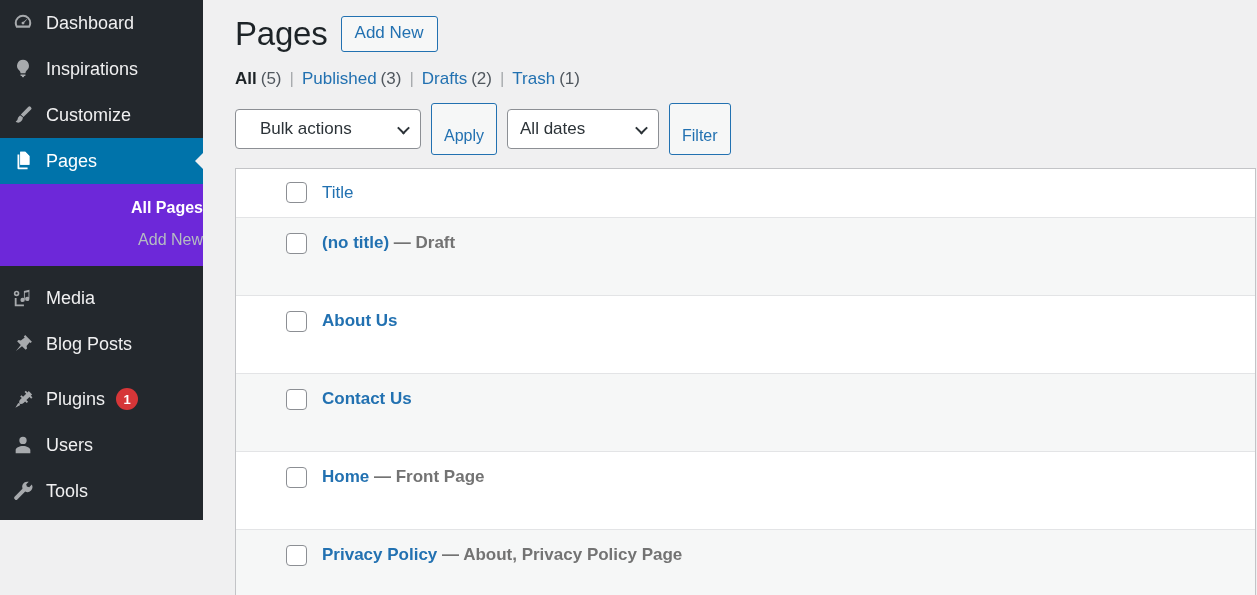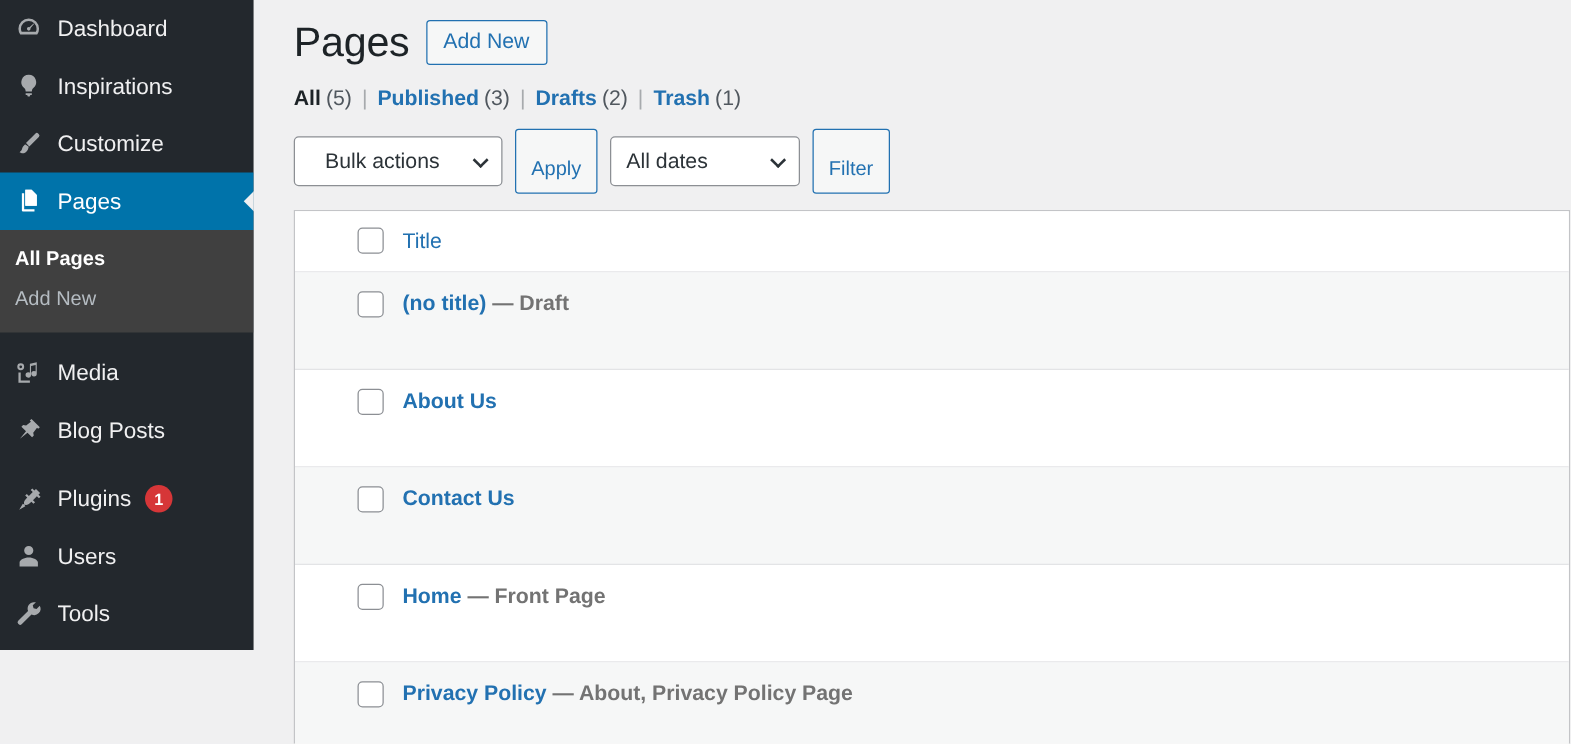--- a/index.html
+++ b/index.html
@@ -40,21 +40,21 @@
     border-bottom: 9px solid transparent;
     border-right: 9px solid #f0f0f1;
   }
   .mi-label { line-height: 1; }
   .badge {
     display: inline-flex; align-items: center; justify-content: center;
     min-width: 22px; height: 22px; margin-left: 11px;
     border-radius: 11px; background: #d63638; color: #fff;
     font-size: 13px; font-weight: 600; padding: 0 6px;
   }
-  .submenu { background: #404040; padding: 8px 0 10px 0; }
+  .submenu { background: #6d28d9; padding: 8px 0 10px 0; text-align: right; }
   .submenu-item {
     display: block; padding: 7px 0 7px 12px;
     font-size: 16px; color: #b5bcc2; cursor: pointer;
     white-space: nowrap;
   }
   .submenu-item.current { color: #fff; font-weight: 700; }
   .menu-sep { height: 9px; }
 
   
   .main {
@@ -72,36 +72,36 @@
     color: #2271b1; border-radius: 3px;
     font-size: 17px; padding: 7px 13px 8px;
     cursor: pointer; line-height: 1.1; white-space: nowrap;
   }
   .btn.small { font-size: 16px; padding: 23px 12px 9px; }
 
   .subsubsub {
     margin-top: 11px; font-size: 17px; color: #2271b1;
     display: flex; align-items: flex-end; flex-wrap: nowrap;
   }
-  .subsubsub .lnk { cursor: pointer; color: #2271b1; font-weight: bold; }
+  .subsubsub .lnk { cursor: pointer; color: #2271b1; }
   .subsubsub .lnk.current { color: #1d2327; font-weight: 700; }
   .subsubsub .count { color: #50575e; margin-left: 4px; }
   .subsubsub .sep { color: #a7aaad; margin: 0 8px; }
 
   .tablenav {
     margin-top: 14px; display: flex; align-items: center; gap: 10px;
   }
   .select-box {
     position: relative; display: inline-flex; align-items: center;
     background: #fff; border: 1px solid #8c8f94; border-radius: 4px;
     height: 40px; padding: 0 38px 0 12px;
     font-size: 17px; color: #2c3338; cursor: pointer;
     white-space: nowrap;
   }
-  .select-box.w-bulk { width: 167px; padding-left: 24px; }
+  .select-box.w-bulk { width: 186px; padding-left: 24px; }
   .select-box.w-dates { width: 152px; }
   .chev {
     position: absolute; right: 12px; top: 50%;
     transform: translateY(-60%) rotate(45deg);
     width: 9px; height: 9px;
     border-right: 2px solid #2c3338; border-bottom: 2px solid #2c3338;
   }
 
   
   .wp-table {

